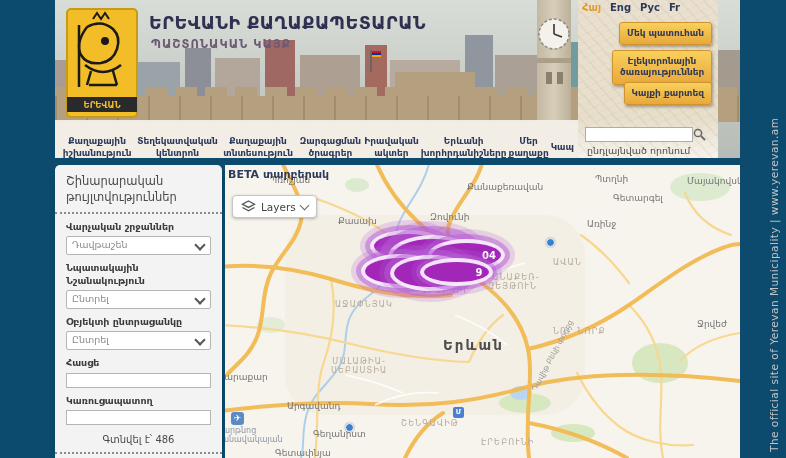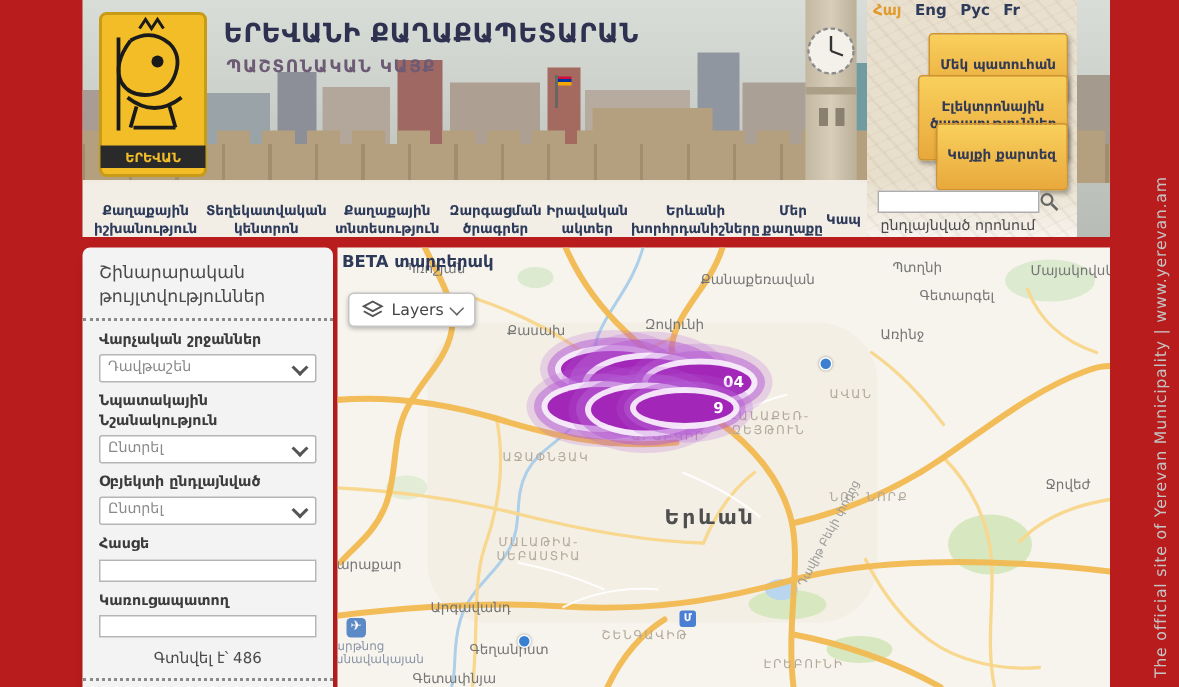--- a/index.html
+++ b/index.html
@@ -1,17 +1,17 @@
 <!DOCTYPE html>
 <html><head>
 <meta charset="utf-8">
 <style>
   html,body{margin:0;padding:0;width:786px;height:458px;overflow:hidden;background:#fff;
     font-family:"DejaVu Sans","Liberation Sans",sans-serif;}
-  .stage{position:relative;width:786px;height:458px;overflow:hidden;background:#b91c1c;}
+  .stage{position:relative;width:786px;height:458px;overflow:hidden;background:#0c4a6e;}
   .content{position:absolute;left:55px;top:0;width:685px;height:458px;}
 
   
   .hero{position:absolute;left:0;top:0;width:685px;height:158px;overflow:hidden;
     background:linear-gradient(180deg,#d9ddd8 0%,#ccd1cb 40%,#c0c4be 70%,#b8bcb6 100%);}
   .skyline{position:absolute;left:0;top:0;}
   .wall{position:absolute;left:0;top:96px;width:685px;height:26px;background:#b49f7e;}
   .wall::before{content:"";position:absolute;top:-9px;left:0;right:0;height:9px;
     background:repeating-linear-gradient(90deg,#b49f7e 0 22px,transparent 22px 30px);}
   .wall::after{content:"";position:absolute;inset:0;
@@ -31,21 +31,21 @@
   .rpanel{position:absolute;left:523px;top:0;width:140px;height:158px;
     background:linear-gradient(180deg,#e9e0cf 0%,#e7decb 75%,#f7f4ee 100%);}
   .rpanel::before{content:"";position:absolute;inset:0;opacity:.6;
     background:repeating-linear-gradient(48deg,rgba(156,132,100,.14) 0 2px,transparent 2px 9px),
                repeating-linear-gradient(-25deg,rgba(156,132,100,.10) 0 1px,transparent 1px 7px);}
   .lang-row{position:absolute;left:4px;top:2px;display:flex;gap:9px;font-size:10px;font-weight:bold;z-index:2;}
   .lang{color:#2e3a5a;cursor:pointer;}
   .lang.active{color:#e09b2b;}
   .qbtn{position:absolute;right:6px;z-index:2;background:linear-gradient(#f9d05c,#e8a83c);
     border:1px solid #cf9430;border-radius:3px;box-shadow:1px 2px 3px rgba(0,0,0,.3);
-    font-size:9px;font-weight:bold;color:#333a55;padding:16px 7px;text-align:center;
+    font-size:9px;font-weight:bold;color:#333a55;padding:5px 7px;text-align:center;
     max-width:84px;line-height:1.25;cursor:pointer;}
   .qbtn0{top:22px}.qbtn1{top:50px}.qbtn2{top:82px}
   .search-input{position:absolute;left:530px;top:127px;width:100px;height:13px;z-index:3;
     border:1px solid #adadad;font-size:10px;padding:0 3px;background:#fff;}
   .mag{position:absolute;left:638px;top:128px;z-index:3;cursor:pointer;}
   .adv{position:absolute;left:532px;top:145px;z-index:3;font-size:9.5px;color:#4a4a4a;cursor:pointer;}
 
   .navband{position:absolute;left:0;top:120px;width:523px;height:56px;
     background:rgba(244,240,232,.95);display:flex;align-items:center;
     padding:0 4px;box-sizing:border-box;gap:2px;z-index:2;}
@@ -192,21 +192,21 @@
     </div>
 
     <div class="sidebar">
       <div class="sb-title">Շինարարական թույլտվություններ</div>
       <hr class="dotline">
       <div id="form-fields">
           <div class="f-label">Վարչական շրջաններ</div>
           <div class="fselect"><span>Դավթաշեն</span><span class="chev"></span></div>
           <div class="f-label">Նպատակային Նշանակություն</div>
           <div class="fselect"><span>Ընտրել</span><span class="chev"></span></div>
-          <div class="f-label">Օբյեկտի ընդլայնված</div>
+          <div class="f-label">Օբյեկտի ընտրացանկը</div>
           <div class="fselect"><span>Ընտրել</span><span class="chev"></span></div>
           <div class="f-label">Հասցե</div>
           <input class="finput" style="">
           <div class="f-label">Կառուցապատող</div>
           <input class="finput" style="">
         </div>
       <div class="result">Գտնվել է՝ 486</div>
       <hr class="dotline">
     </div>
 
@@ -277,21 +277,21 @@
           <span class="lb lb-district" style="left: 196px; top: 121px;">ԱՐԱԲԿԻՐ</span>
           <span class="lb lb-district" style="left: 110px; top: 135px;">ԱՋԱՓՆՅԱԿ</span>
           <span class="lb lb-village" style="left: 472px; top: 154px;">Ջրվեժ</span>
           <span class="lb lb-district" style="left: 328px; top: 162px;">ՆՈՐ ՆՈՐՔ</span>
           <span class="lb lb-city" style="left: 218px; top: 172px;">Երևան</span>
           <span class="lb lb-district" style="left: 106px; top: 192px;">ՄԱԼԱԹԻԱ-
 ՍԵԲԱՍՏԻԱ</span>
           <span class="lb lb-village" style="left: -8px; top: 207px;">Փարաքար</span>
           <span class="lb lb-village" style="left: 62px; top: 236px;">Արգավանդ</span>
           <span class="lb lb-district" style="left: 176px; top: 254px; text-align: center;">ՇԵՆԳԱՎԻԹ</span>
-          <span class="lb lb-district" style="left: 256px; top: 273px; margin-left: 28px;">ԷՐԵԲՈՒՆԻ</span>
+          <span class="lb lb-district" style="left: 256px; top: 273px;">ԷՐԵԲՈՒՆԻ</span>
           <span class="lb lb-village" style="left: 88px; top: 264px;">Գեղանիստ</span>
           <span class="lb lb-village" style="left: 50px; top: 283px;">Գետափնյա</span>
           <span class="lb lb-road" style="left: 288px; top: 186px; transform: rotate(-62deg);">Դավիթ Բեկի փողոց</span>
         </div>
       <div id="clusters">
           <div class="cluster" style="left: 167px; top: 74px; width: 36px; height: 36px; font-size: 11px; z-index: 5; box-shadow: rgba(249, 240, 252, 0.92) 0px 0px 0px 4px, rgba(182, 94, 212, 0.5) 0px 0px 0px 13px, rgba(182, 94, 212, 0.22) 0px 0px 0px 18px;">454</div>
           <div class="cluster" style="left: 207px; top: 78px; width: 24px; height: 24px; font-size: 10px; z-index: 5; box-shadow: rgba(249, 240, 252, 0.92) 0px 0px 0px 4px, rgba(182, 94, 212, 0.5) 0px 0px 0px 9px, rgba(182, 94, 212, 0.22) 0px 0px 0px 14px;">04</div>
           <div class="cluster" style="left: 149px; top: 69px; width: 24px; height: 24px; font-size: 10px; z-index: 4; box-shadow: rgba(249, 240, 252, 0.92) 0px 0px 0px 4px, rgba(182, 94, 212, 0.5) 0px 0px 0px 9px, rgba(182, 94, 212, 0.22) 0px 0px 0px 14px;">31</div>
           <div class="cluster" style="left: 140px; top: 93px; width: 26px; height: 26px; font-size: 10px; z-index: 5; box-shadow: rgba(249, 240, 252, 0.92) 0px 0px 0px 4px, rgba(182, 94, 212, 0.5) 0px 0px 0px 9px, rgba(182, 94, 212, 0.22) 0px 0px 0px 14px;">18</div>
           <div class="cluster" style="left: 169px; top: 94px; width: 28px; height: 28px; font-size: 10px; z-index: 5; box-shadow: rgba(249, 240, 252, 0.92) 0px 0px 0px 4px, rgba(182, 94, 212, 0.5) 0px 0px 0px 10px, rgba(182, 94, 212, 0.22) 0px 0px 0px 15px;">77</div>

